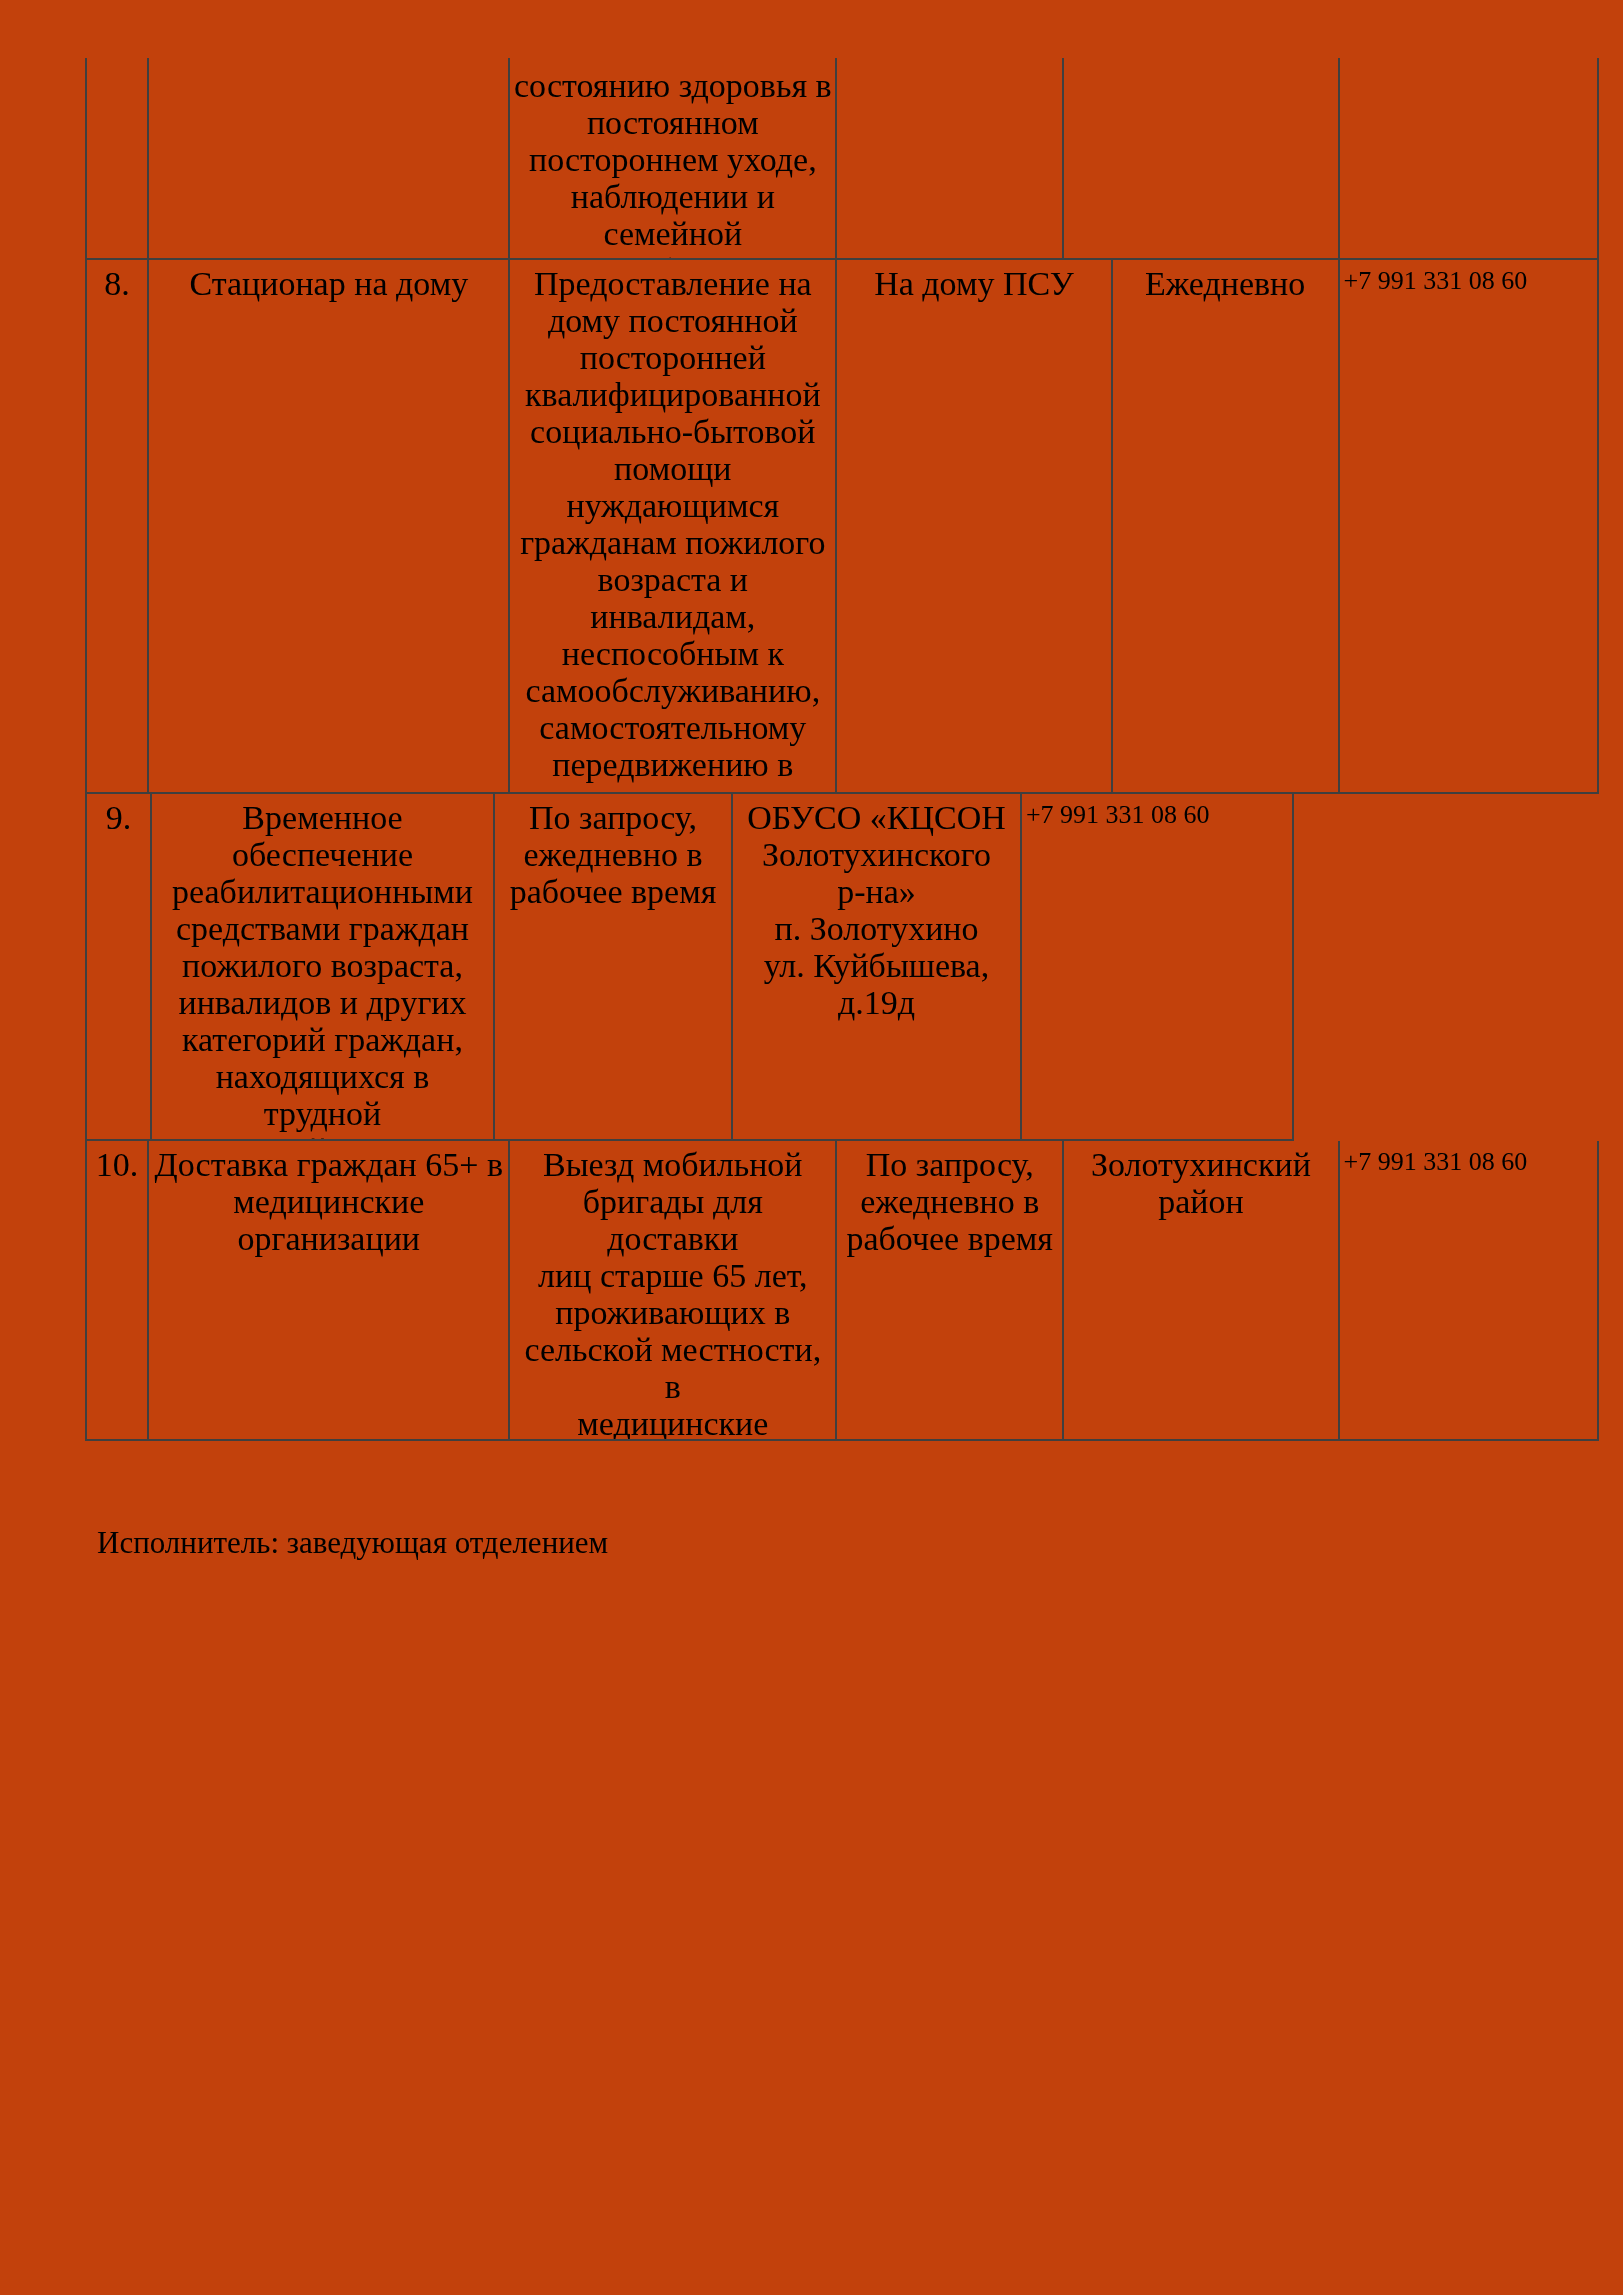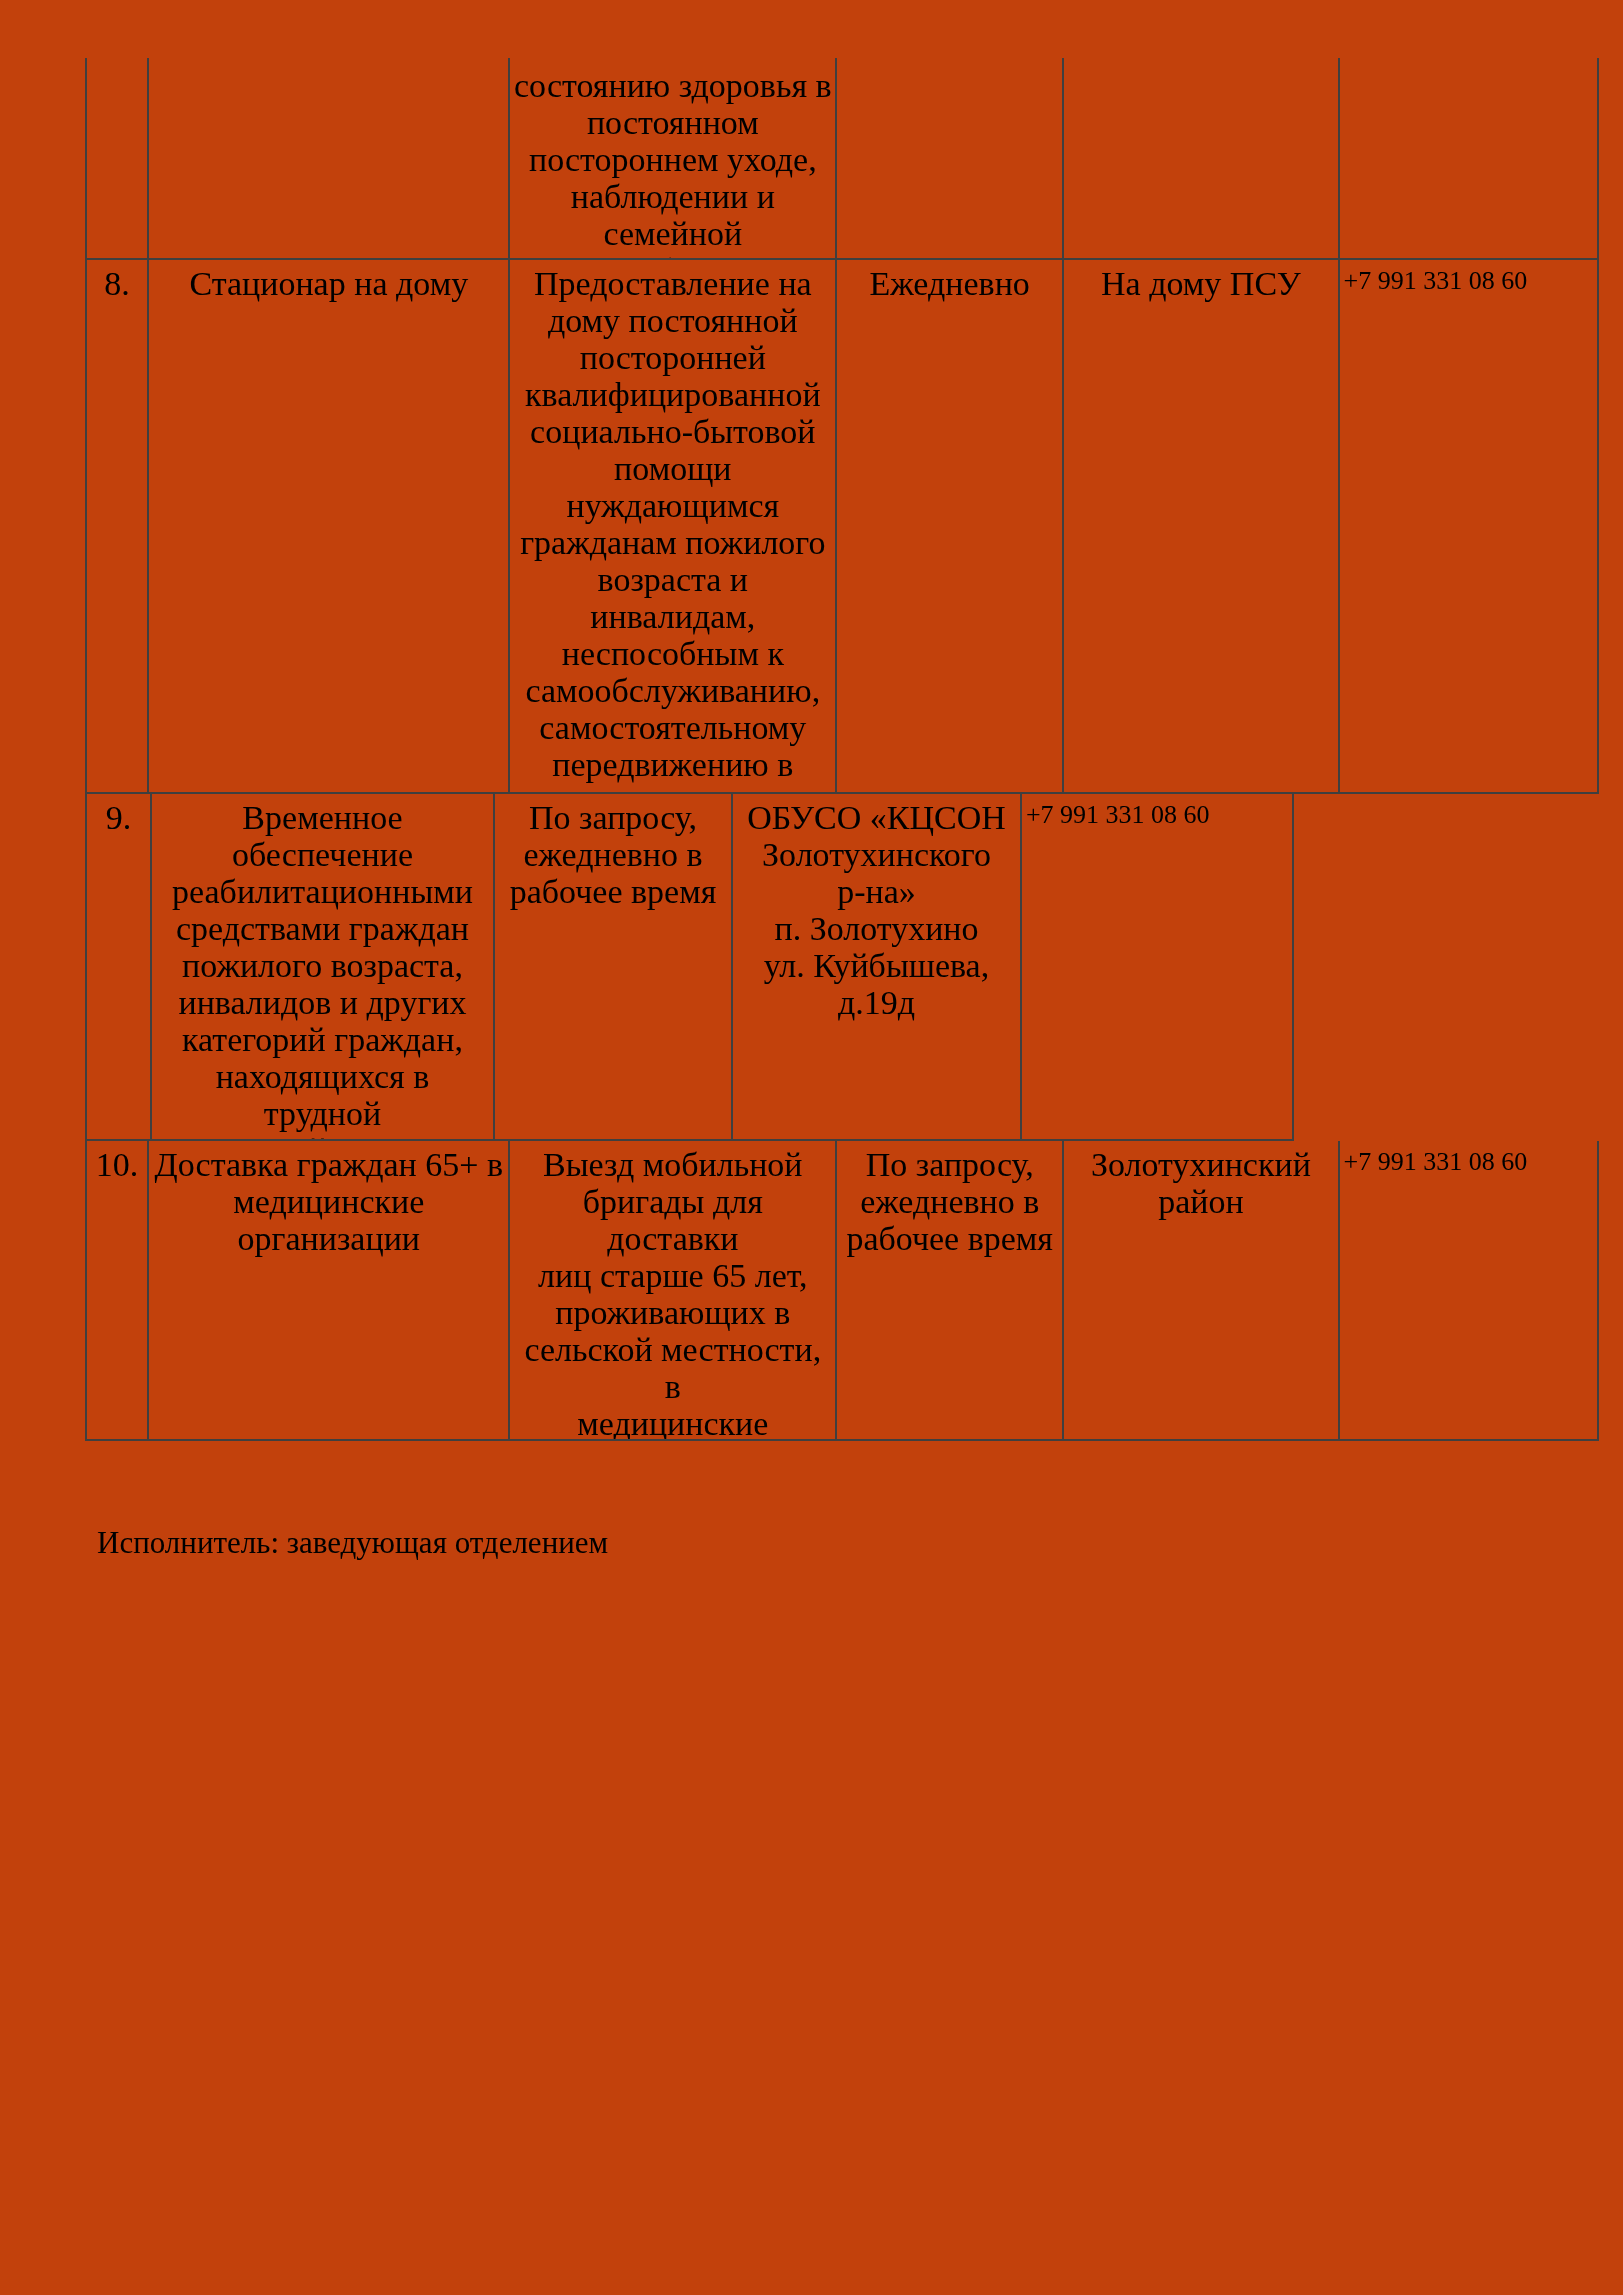--- a/index.html
+++ b/index.html
@@ -75,22 +75,22 @@
 социально-бытовой
 помощи нуждающимся
 гражданам пожилого
 возраста и инвалидам,
 неспособным к
 самообслуживанию,
 самостоятельному
 передвижению в связи
 с возрастом и
 состоянием здоровья.</div>
+      <div class="cell c5">На дому ПСУ</div>
       <div class="cell c4">Ежедневно</div>
-      <div class="cell c5">На дому ПСУ</div>
       <div class="cell c6">+7 991 331 08 60</div>
     </div>
 
     <div class="row r2">
       <div class="cell c1">9.</div>
       <div class="cell c3">Временное
 обеспечение
 реабилитационными
 средствами граждан
 пожилого возраста,

